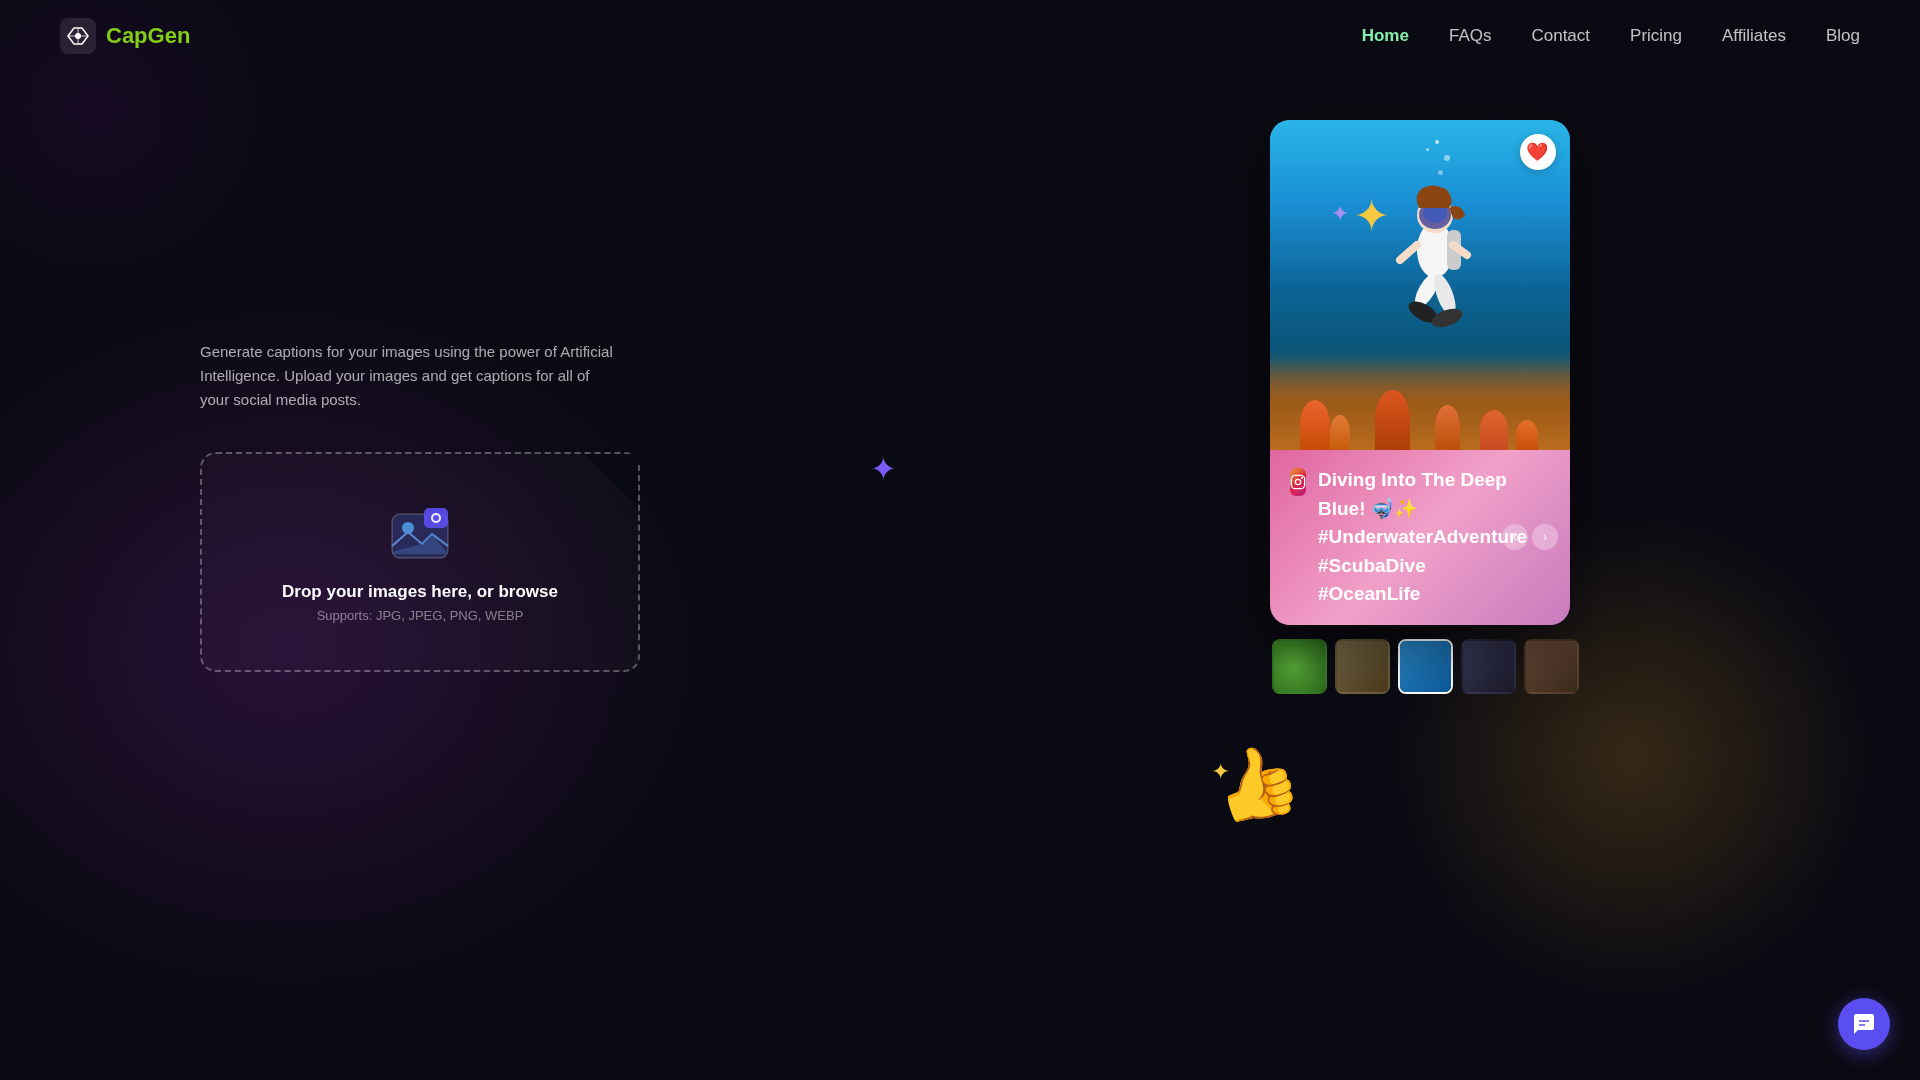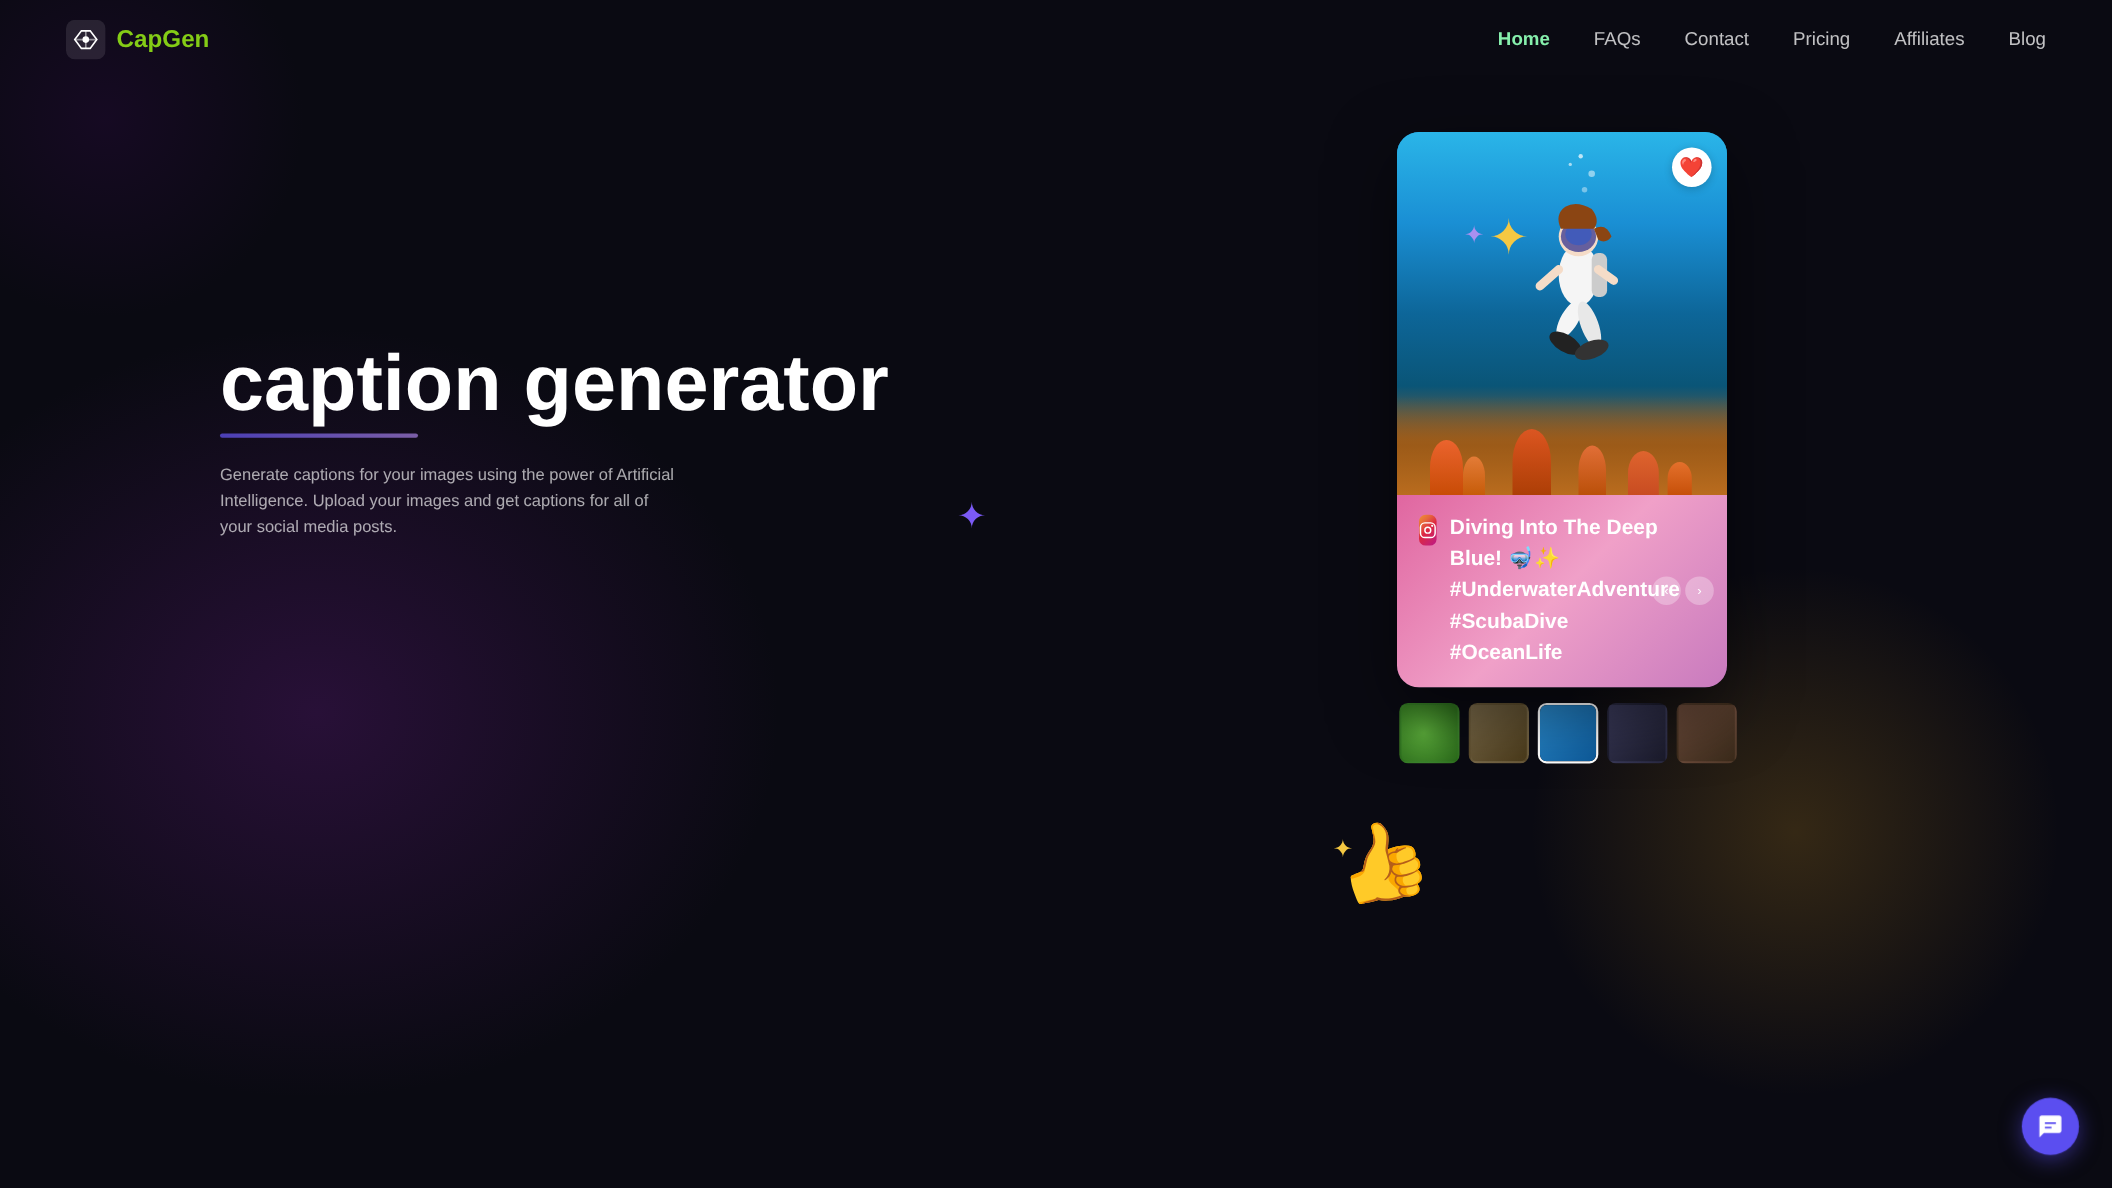--- a/index.html
+++ b/index.html
@@ -409,25 +409,45 @@
   </div>
 
 </nav>
 
 <div class="main">
 
   <div class="left-col">
     <h1 class="hero-title">
       <br>
       <br>
-      <span class="title-underline">caption generator</span>
     </h1>
 
     <p class="hero-desc">Generate captions for your images using the power of Artificial Intelligence. Upload your images and get captions for all of your social media posts.</p>
 
+    <div class="upload-wrapper">
+      <div class="upload-box">
+        <div class="upload-box-inner">
+
+          <svg class="upload-icon" viewBox="0 0 64 64" fill="none">
+            <rect x="4" y="12" width="56" height="44" rx="8" fill="#2a2a5a" stroke="rgba(255,255,255,0.2)" stroke-width="1.5"></rect>
+            <circle cx="20" cy="26" r="6" fill="#4a90d9"></circle>
+            <path d="M4 44 L20 30 L34 42 L44 32 L60 44" stroke="#5b8ad4" stroke-width="2" fill="none"></path>
+            <path d="M34 42 L44 32 L60 52 L4 52 L4 50" fill="#3a5a9a" opacity="0.6"></path>
+
+            <rect x="36" y="6" width="24" height="20" rx="5" fill="#5b4ef0" opacity="0.9"></rect>
+            <circle cx="48" cy="16" r="5" fill="white" opacity="0.9"></circle>
+            <circle cx="48" cy="16" r="3" fill="#5b4ef0"></circle>
+          </svg>
+          <p class="upload-text-main">Drop your images here, or browse</p>
+          <p class="upload-text-sub">Supports: JPG, JPEG, PNG, WEBP</p>
+        </div>
+
+        <div class="upload-corner-cut"></div>
+      </div>
+    </div>
   </div>
 </div>
 
 <div class="cross-sparkle sparkle-top-right" style="top: 450px; left: 870px;">✦</div>
 
 <div style="position:absolute; top: 190px; right: 530px; z-index: 10; font-size: 42px; color: #f5c842;">
   <span style="font-size: 22px; position: relative; top: -10px; left: 8px; color: #a890f0;">✦</span>
   <span style="font-size: 44px;">✦</span>
 </div>
 

